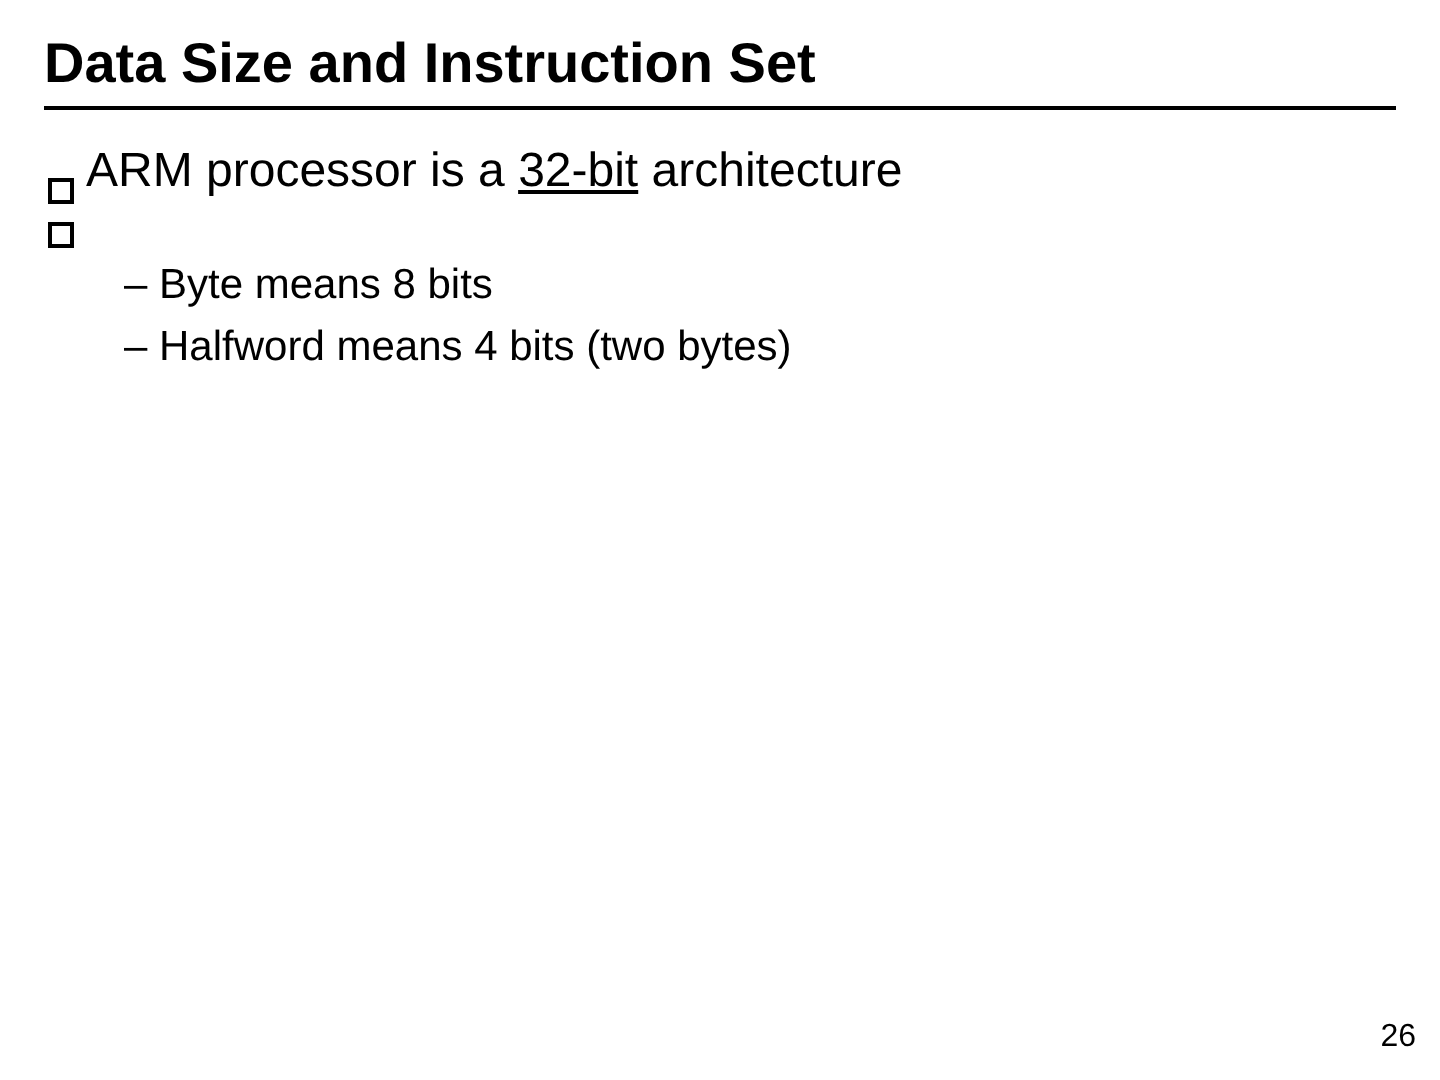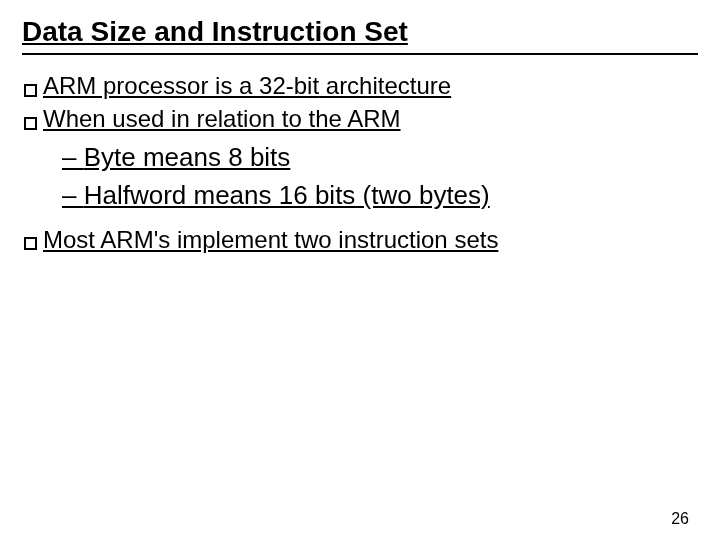--- a/index.html
+++ b/index.html
@@ -11,21 +11,20 @@
     font-family: Arial, "Helvetica Neue", Helvetica, sans-serif;
     color: #000000;
     overflow: hidden;
   }
   .slide {
     position: relative;
     width: 720px;
     height: 540px;
     box-sizing: border-box;
     padding: 14px 22px 0 22px;
-    text-decoration: underline;
   }
   .title {
     font-size: 28px;
     font-weight: bold;
     line-height: 1.25;
     margin: 0 0 4px 0;
   }
   .rule {
     border: none;
     border-top: 2px solid #000;
@@ -34,49 +33,49 @@
   .bullets-level1 {
     list-style: none;
     padding: 0;
     margin: 0 0 0 2px;
   }
   .bullets-level1 > li {
     font-size: 24px;
     line-height: 1.38;
     margin: 0;
     display: flex;
-    align-items: center;
+    align-items: flex-end;
   }
   .sq {
     display: inline-block;
     width: 13px;
     height: 13px;
     border: 2px solid #000;
     box-sizing: border-box;
     margin-top: 9px;
     margin-right: 6px;
     flex: 0 0 auto;
   }
   .bullets-level2 {
     list-style: none;
     padding: 0;
     margin: 4px 0 8px 40px;
   }
   .bullets-level2 > li {
-    font-size: 26px;
+    font-size: 21px;
     line-height: 1.45;
     margin: 0;
   }
   .bullets-level2 > li::before {
     content: "–  ";
   }
   .italic { font-style: italic; }
   .pagenum {
     position: absolute;
-    right: 31px;
+    right: 12px;
     bottom: 12px;
     font-size: 16px;
     color: #000;
   }
 </style>
 </head>
 <body>
 
 <div class="slide">
 
@@ -85,31 +84,24 @@
 
   <ul class="bullets-level1">
     <li>
       <span class="sq"></span>
       <span>
         <span>ARM processor is a </span><span style="text-decoration: underline;">32-bit</span><span> architecture</span>
       </span>
     </li>
     <li>
       <span class="sq"></span>
-      <span>When used in relation to the ARM</span>
     </li>
   </ul>
 
   <ul class="bullets-level2">
     <li>Byte means 8 bits</li>
-    <li>Halfword means 16 bits (two bytes)</li>
+    <li>Halfword means 4 bits (two bytes)</li>
   </ul>
 
-  <ul class="bullets-level1">
-    <li>
-      <span class="sq"></span>
-      <span>Most ARM's implement two instruction sets</span>
-    </li>
-  </ul>
 
 
   <div class="pagenum">26</div>
 </div>
 
 </body></html>

